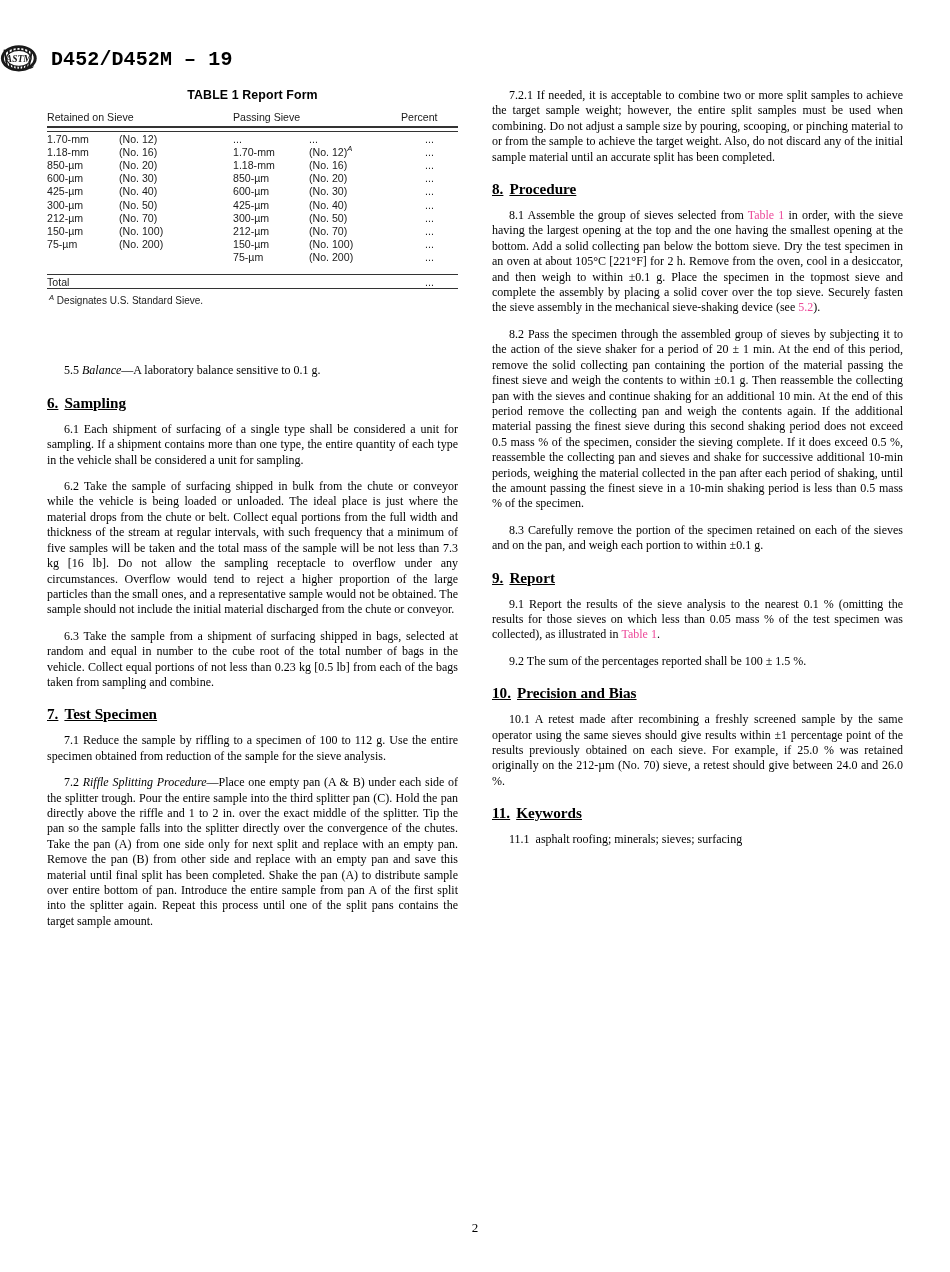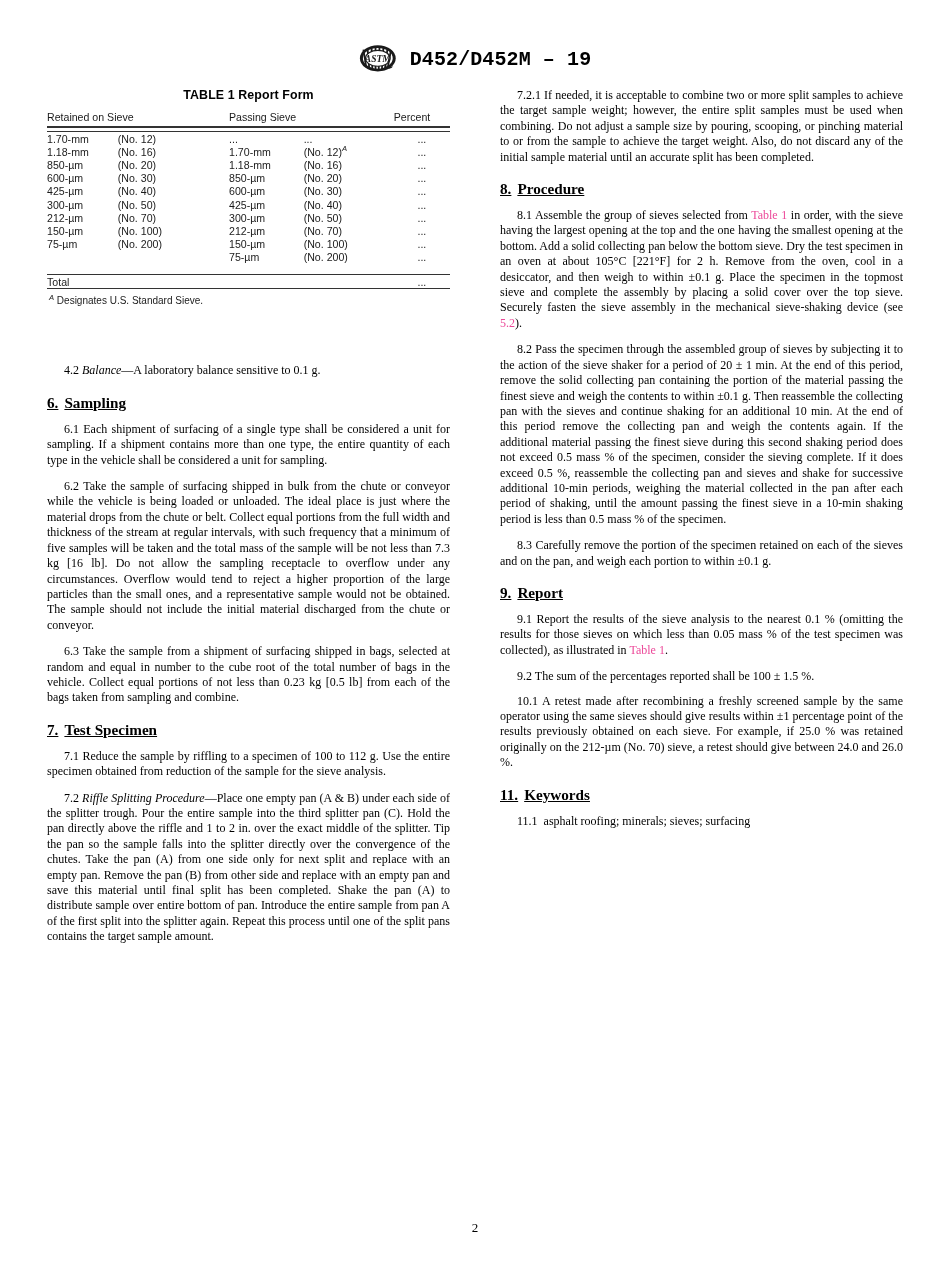--- a/index.html
+++ b/index.html
@@ -16,21 +16,20 @@
   }
 
   
   .page-header {
     position: absolute;
     top: 44px;
     left: 0;
     width: 950px;
     display: flex;
     align-items: center;
-    justify-content: center;
     gap: 11px;
   }
   .astm-logo {
     width: 40px;
     height: 31px;
     flex: none;
     display: block;
   }
   .doc-designation {
     font-family: Liberation Mono, monospace;
@@ -40,21 +39,21 @@
     white-space: nowrap;
   }
 
   
   .columns {
     position: absolute;
     top: 88px;
     left: 47px;
     width: 856px;
     display: flex;
-    gap: 50px;
+    gap: 34px;
   }
   .col {
     width: 411px;
   }
 
   
   .table-title {
     font-family: "Liberation Sans", sans-serif;
     font-size: 12.4px;
     font-weight: bold;
@@ -301,21 +300,21 @@
       </table>
       <div class="table-footnote">
         <sup>A</sup>
         <span>Designates U.S. Standard Sieve.</span>
       </div>
     </div>
 
     <div class="gap-after-table"></div>
 
     <p class="para">
-      <span class="indent"></span><span>4.2</span>
+      <span class="indent"></span><span>5.5</span>
       <span class="run-in">Balance</span><span>—</span><span>A laboratory balance sensitive to 0.1 g.</span>
     </p>
 
     <h2 class="sec-head">
       <span class="num">6.</span><span>Sampling</span>
     </h2>
 
     <p class="para tight">
       <span class="indent"></span><span>6.1</span>
       <span>Each shipment of surfacing of a single type shall be considered a unit for sampling. If a shipment contains more than one type, the entire quantity of each type in the vehicle shall be considered a unit for sampling.</span>
@@ -380,20 +379,23 @@
     <p class="para tight">
       <span class="indent"></span><span>9.1</span>
       <span>Report the results of the sieve analysis to the nearest 0.1 % (omitting the results for those sieves on which less than 0.05 mass % of the test specimen was collected), as illustrated in </span><a class="xref" href="#">Table 1</a><span>.</span>
     </p>
 
     <p class="para">
       <span class="indent"></span><span>9.2</span>
       <span>The sum of the percentages reported shall be 100 ± 1.5 %.</span>
     </p>
 
+    <h2 class="sec-head">
+      <span class="num">10.</span><span>Precision and Bias</span>
+    </h2>
 
     <p class="para tight">
       <span class="indent"></span><span>10.1</span>
       <span>A retest made after recombining a freshly screened sample by the same operator using the same sieves should give results within ±1 percentage point of the results previously obtained on each sieve. For example, if 25.0 % was retained originally on the 212-µm (No. 70) sieve, a retest should give between 24.0 and 26.0 %.</span>
     </p>
 
     <h2 class="sec-head">
       <span class="num">11.</span><span>Keywords</span>
     </h2>
 

